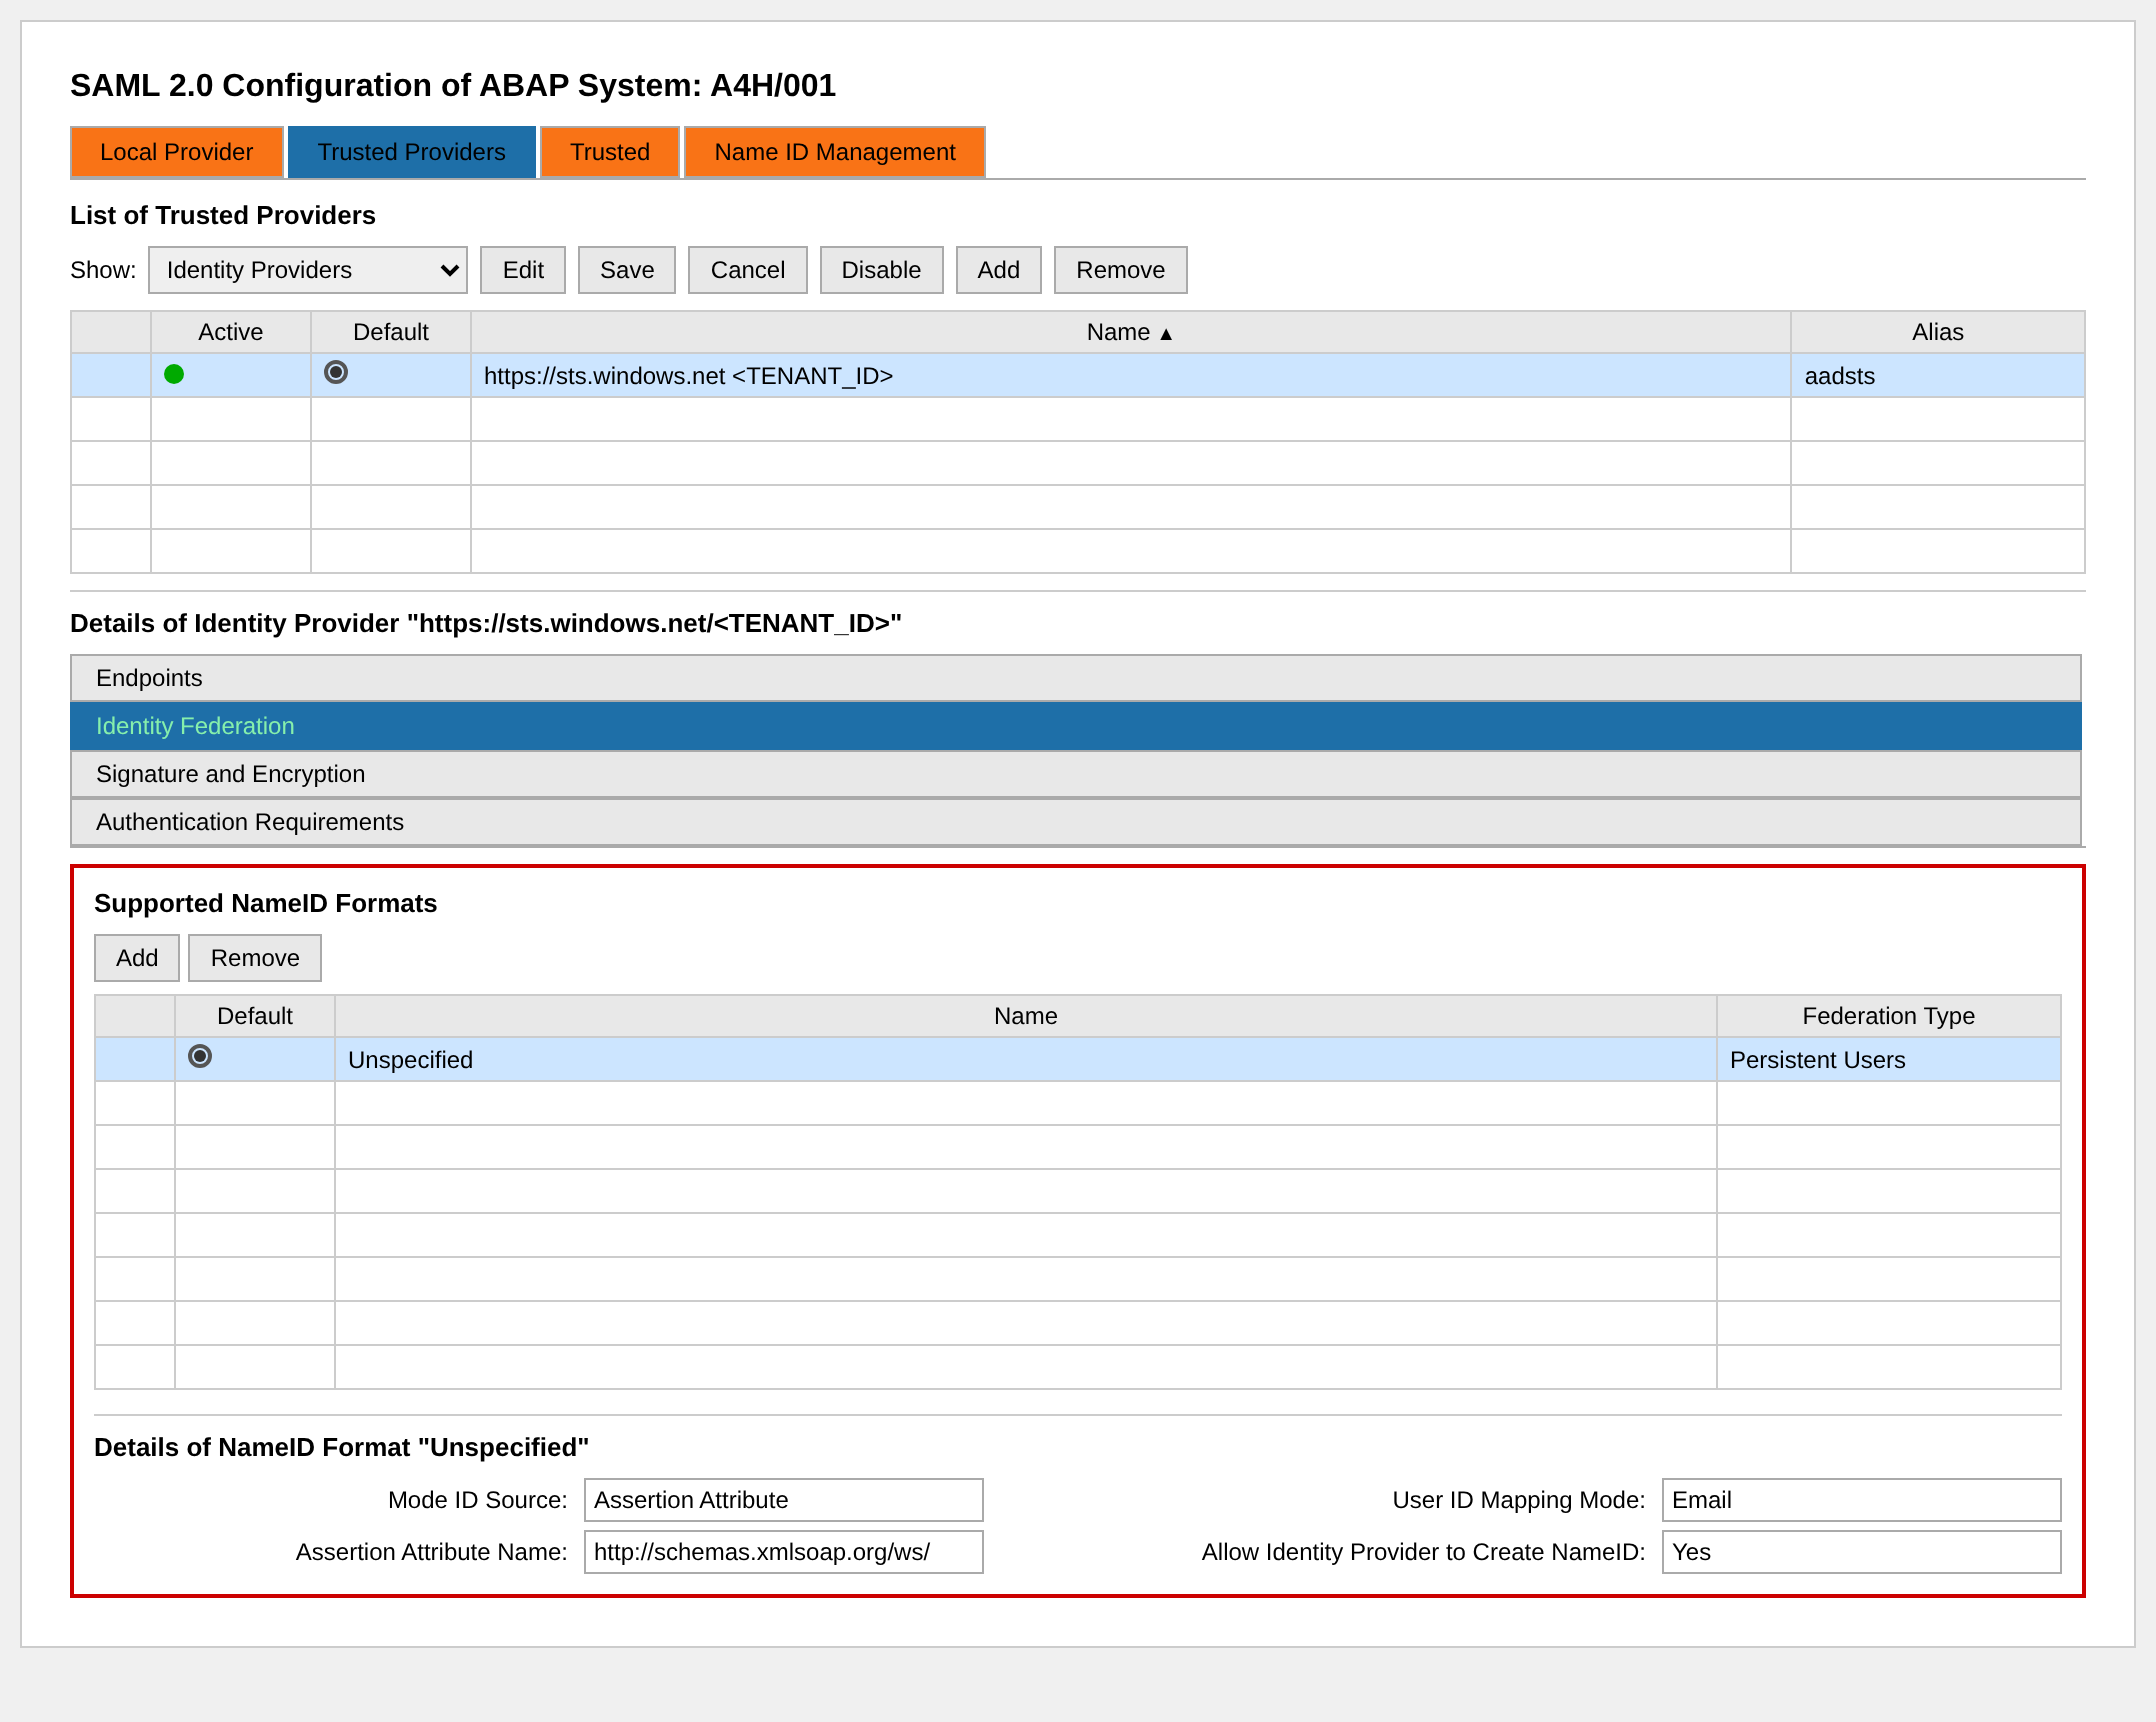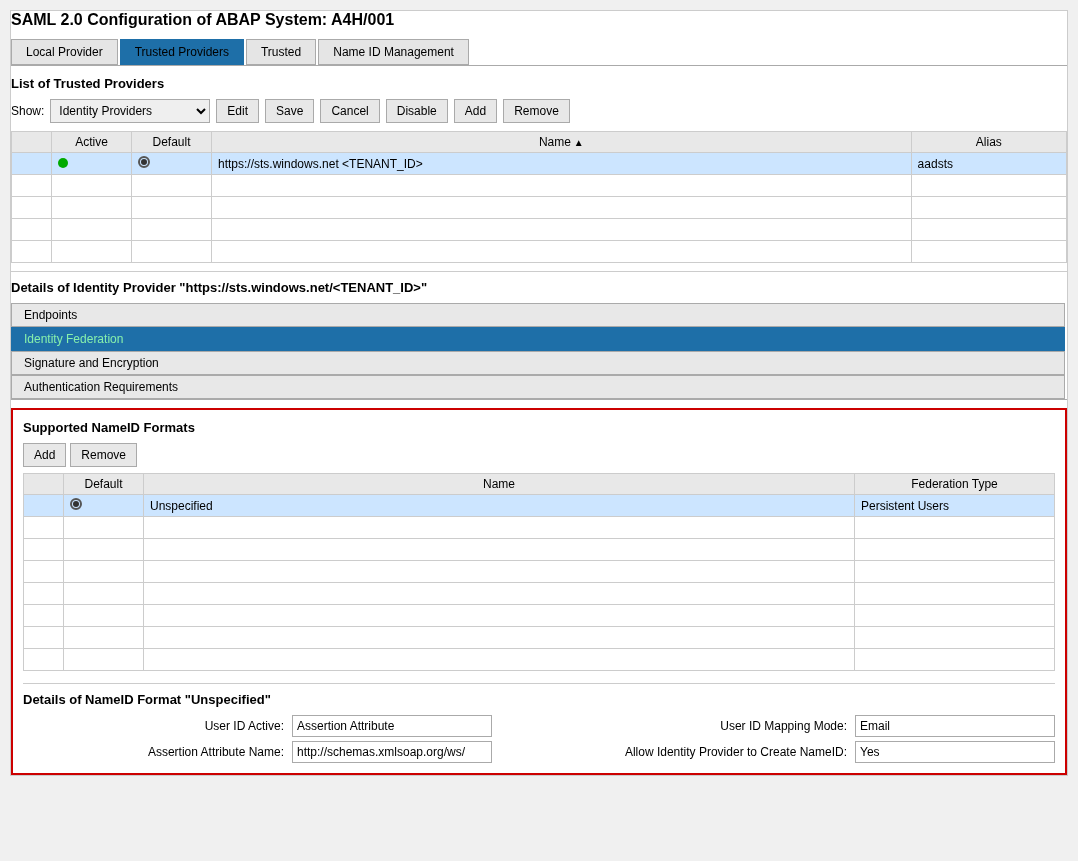--- a/index.html
+++ b/index.html
@@ -5,38 +5,38 @@
     * { box-sizing: border-box; margin: 0; padding: 0; }
     body {
       font-family: Arial, sans-serif;
       font-size: 12px;
       background: #f0f0f0;
       color: #000;
     }
     .page-wrapper {
       background: #fff;
       margin: 10px;
-      padding: 0;
+      padding: 24px;
       border: 1px solid #ccc;
     }
     .page-title {
       font-size: 16px;
       font-weight: bold;
       margin-bottom: 10px;
     }
     
     .tab-bar {
       display: flex;
       border-bottom: 1px solid #aaa;
       margin-bottom: 10px;
     }
     .tab {
       padding: 5px 14px;
       border: 1px solid #aaa;
-      background: #e5e5e5;
+      background: #f97316;
       cursor: pointer;
       margin-right: 2px;
       font-size: 12px;
     }
     .tab.active {
       background: #1e6fa8;
       color: #000000;
       border-color: #1e6fa8;
     }
     
@@ -310,21 +310,21 @@
         <button class="btn">Remove</button>
       </div>
 
       <div class="inner-table-wrap">
         <table class="data-table">
           <thead>
             <tr>
               <th class="col-small"></th>
               <th class="col-medium">Default</th>
               <th>Name</th>
-              <th style="width:200px">Federation Type</th>
+              <th style="width:172px">Federation Type</th>
             </tr>
           </thead>
           <tbody>
             <tr class="selected">
               <td class="selector-cell col-small"></td>
               <td class="col-medium"><span class="radio-dot checked"></span></td>
               <td>Unspecified</td>
               <td>Persistent Users</td>
             </tr>
             <tr>
@@ -370,21 +370,21 @@
                 <td></td>
               </tr>
           </tbody>
         </table>
       </div>
 
       <div class="details-form">
         <hr class="separator">
         <div class="form-title">Details of NameID Format "Unspecified"</div>
         <div class="form-grid">
-          <label>User ID Active:</label>
+          <label>Mode ID Source:</label>
           <input type="text" value="Assertion Attribute" style="">
 
           <label>User ID Mapping Mode:</label>
           <input type="text" value="Email" style="">
 
           <label>Assertion Attribute Name:</label>
           <input type="text" value="http://schemas.xmlsoap.org/ws/" style="">
 
           <label>Allow Identity Provider to Create NameID:</label>
           <input type="text" value="Yes" style="">

